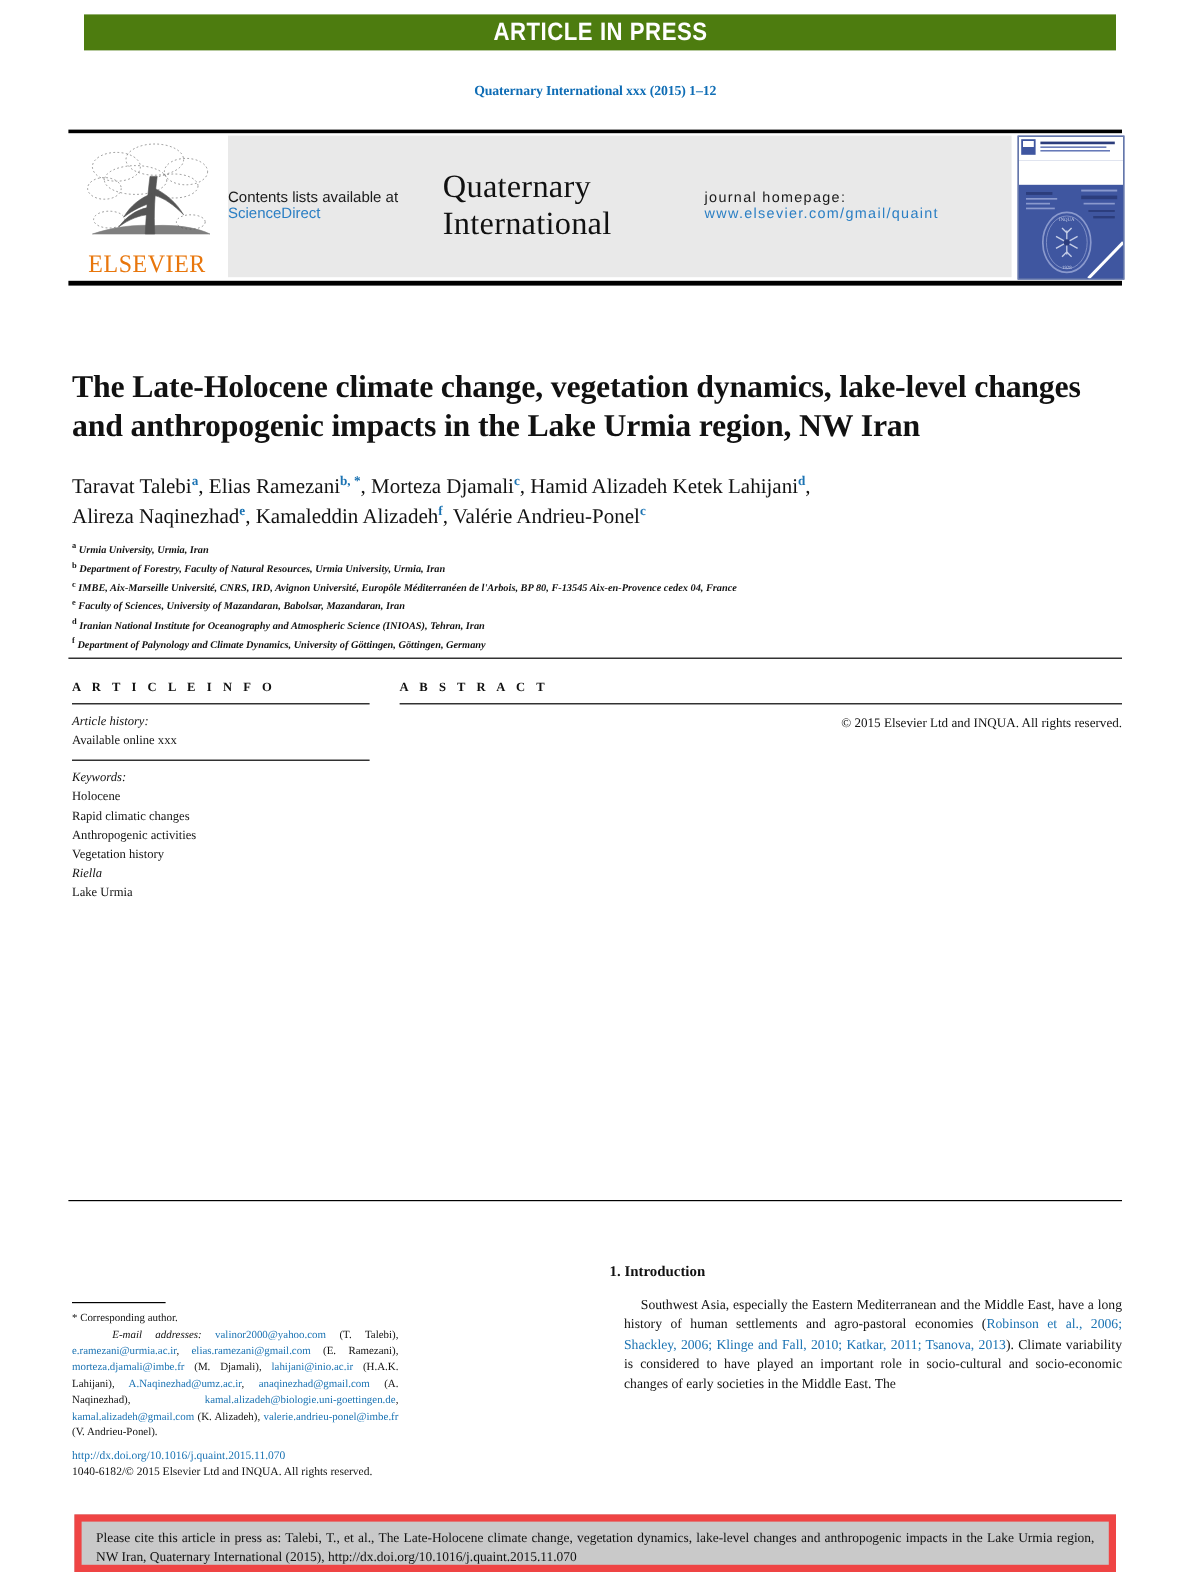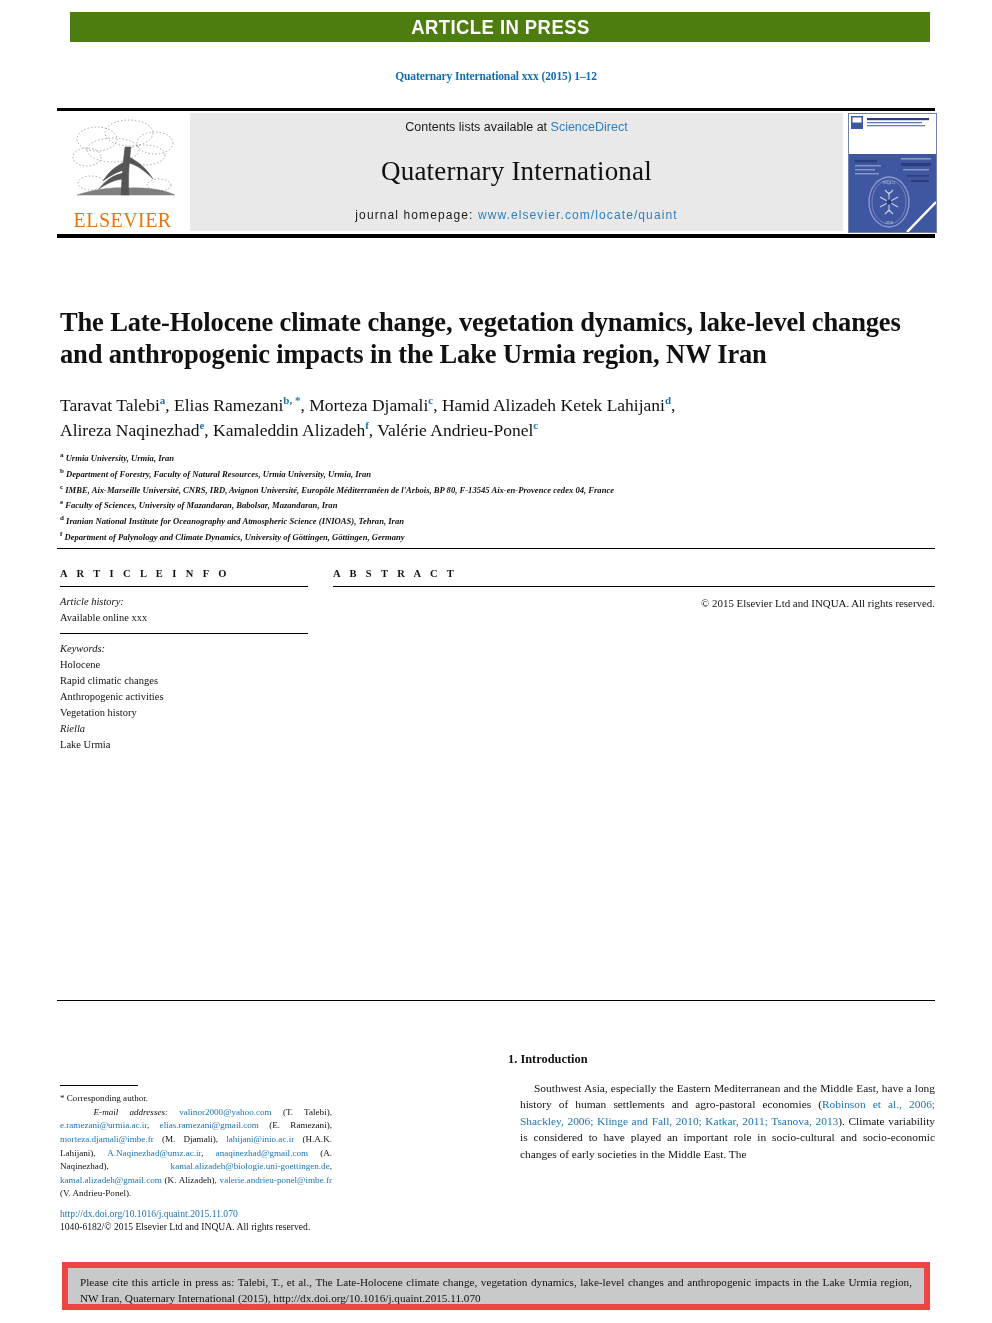--- a/index.html
+++ b/index.html
@@ -44,21 +44,21 @@
   .tree-svg{width:112px;height:92px;display:block;}
   .elsevier-word{
     font-family:"Liberation Serif", serif;
     font-size:21px;letter-spacing:0.5px;color:#E8760C;
     line-height:1;margin-top:1px;transform:scaleX(0.95);
   }
 
   .mast-center{
     position:absolute;left:190px;top:113px;width:653px;height:118px;
     background:#e9e9e9;
-    display:flex;flex-direction:column;align-items:center;justify-content:space-between;
+    display:flex;flex-direction:row;align-items:center;justify-content:space-between;
     padding:7px 0 9px 0;box-sizing:border-box;
   }
   .contents-line{
     font-family:"Liberation Sans", sans-serif;font-size:12.5px;color:#1a1a1a;
   }
   .contents-line .sd{color:#2b7fc4;}
   .journal-name{
     font-family:"Liberation Serif", serif;font-size:27px;color:#111;letter-spacing:0.2px;
   }
   .homepage-line{
@@ -188,21 +188,21 @@
     </svg>
     <div class="elsevier-word">ELSEVIER</div>
   </div>
 
   <div class="mast-center">
     <div class="contents-line">
       <span>Contents lists available at </span><span class="sd">ScienceDirect</span>
     </div>
     <div class="journal-name">Quaternary International</div>
     <div class="homepage-line">
-      <span>journal homepage: </span><span class="url">www.elsevier.com/locate/quaint</span>
+      <span>journal homepage: </span><span class="url">www.elsevier.com/gmail/quaint</span>
     </div>
   </div>
 
   <div class="cover-thumb">
     <svg viewBox="0 0 87 118" width="87" height="118">
       <rect x="0" y="0" width="87" height="118" fill="#3f56a0"></rect>
       <rect x="0" y="0" width="87" height="20" fill="#ffffff"></rect>
       <rect x="2" y="2" width="12" height="13" fill="#3f56a0"></rect>
       <rect x="3.5" y="3.5" width="9" height="5" fill="#ffffff"></rect>
       <rect x="18" y="4" width="62" height="2.2" fill="#2c3d7c"></rect>

